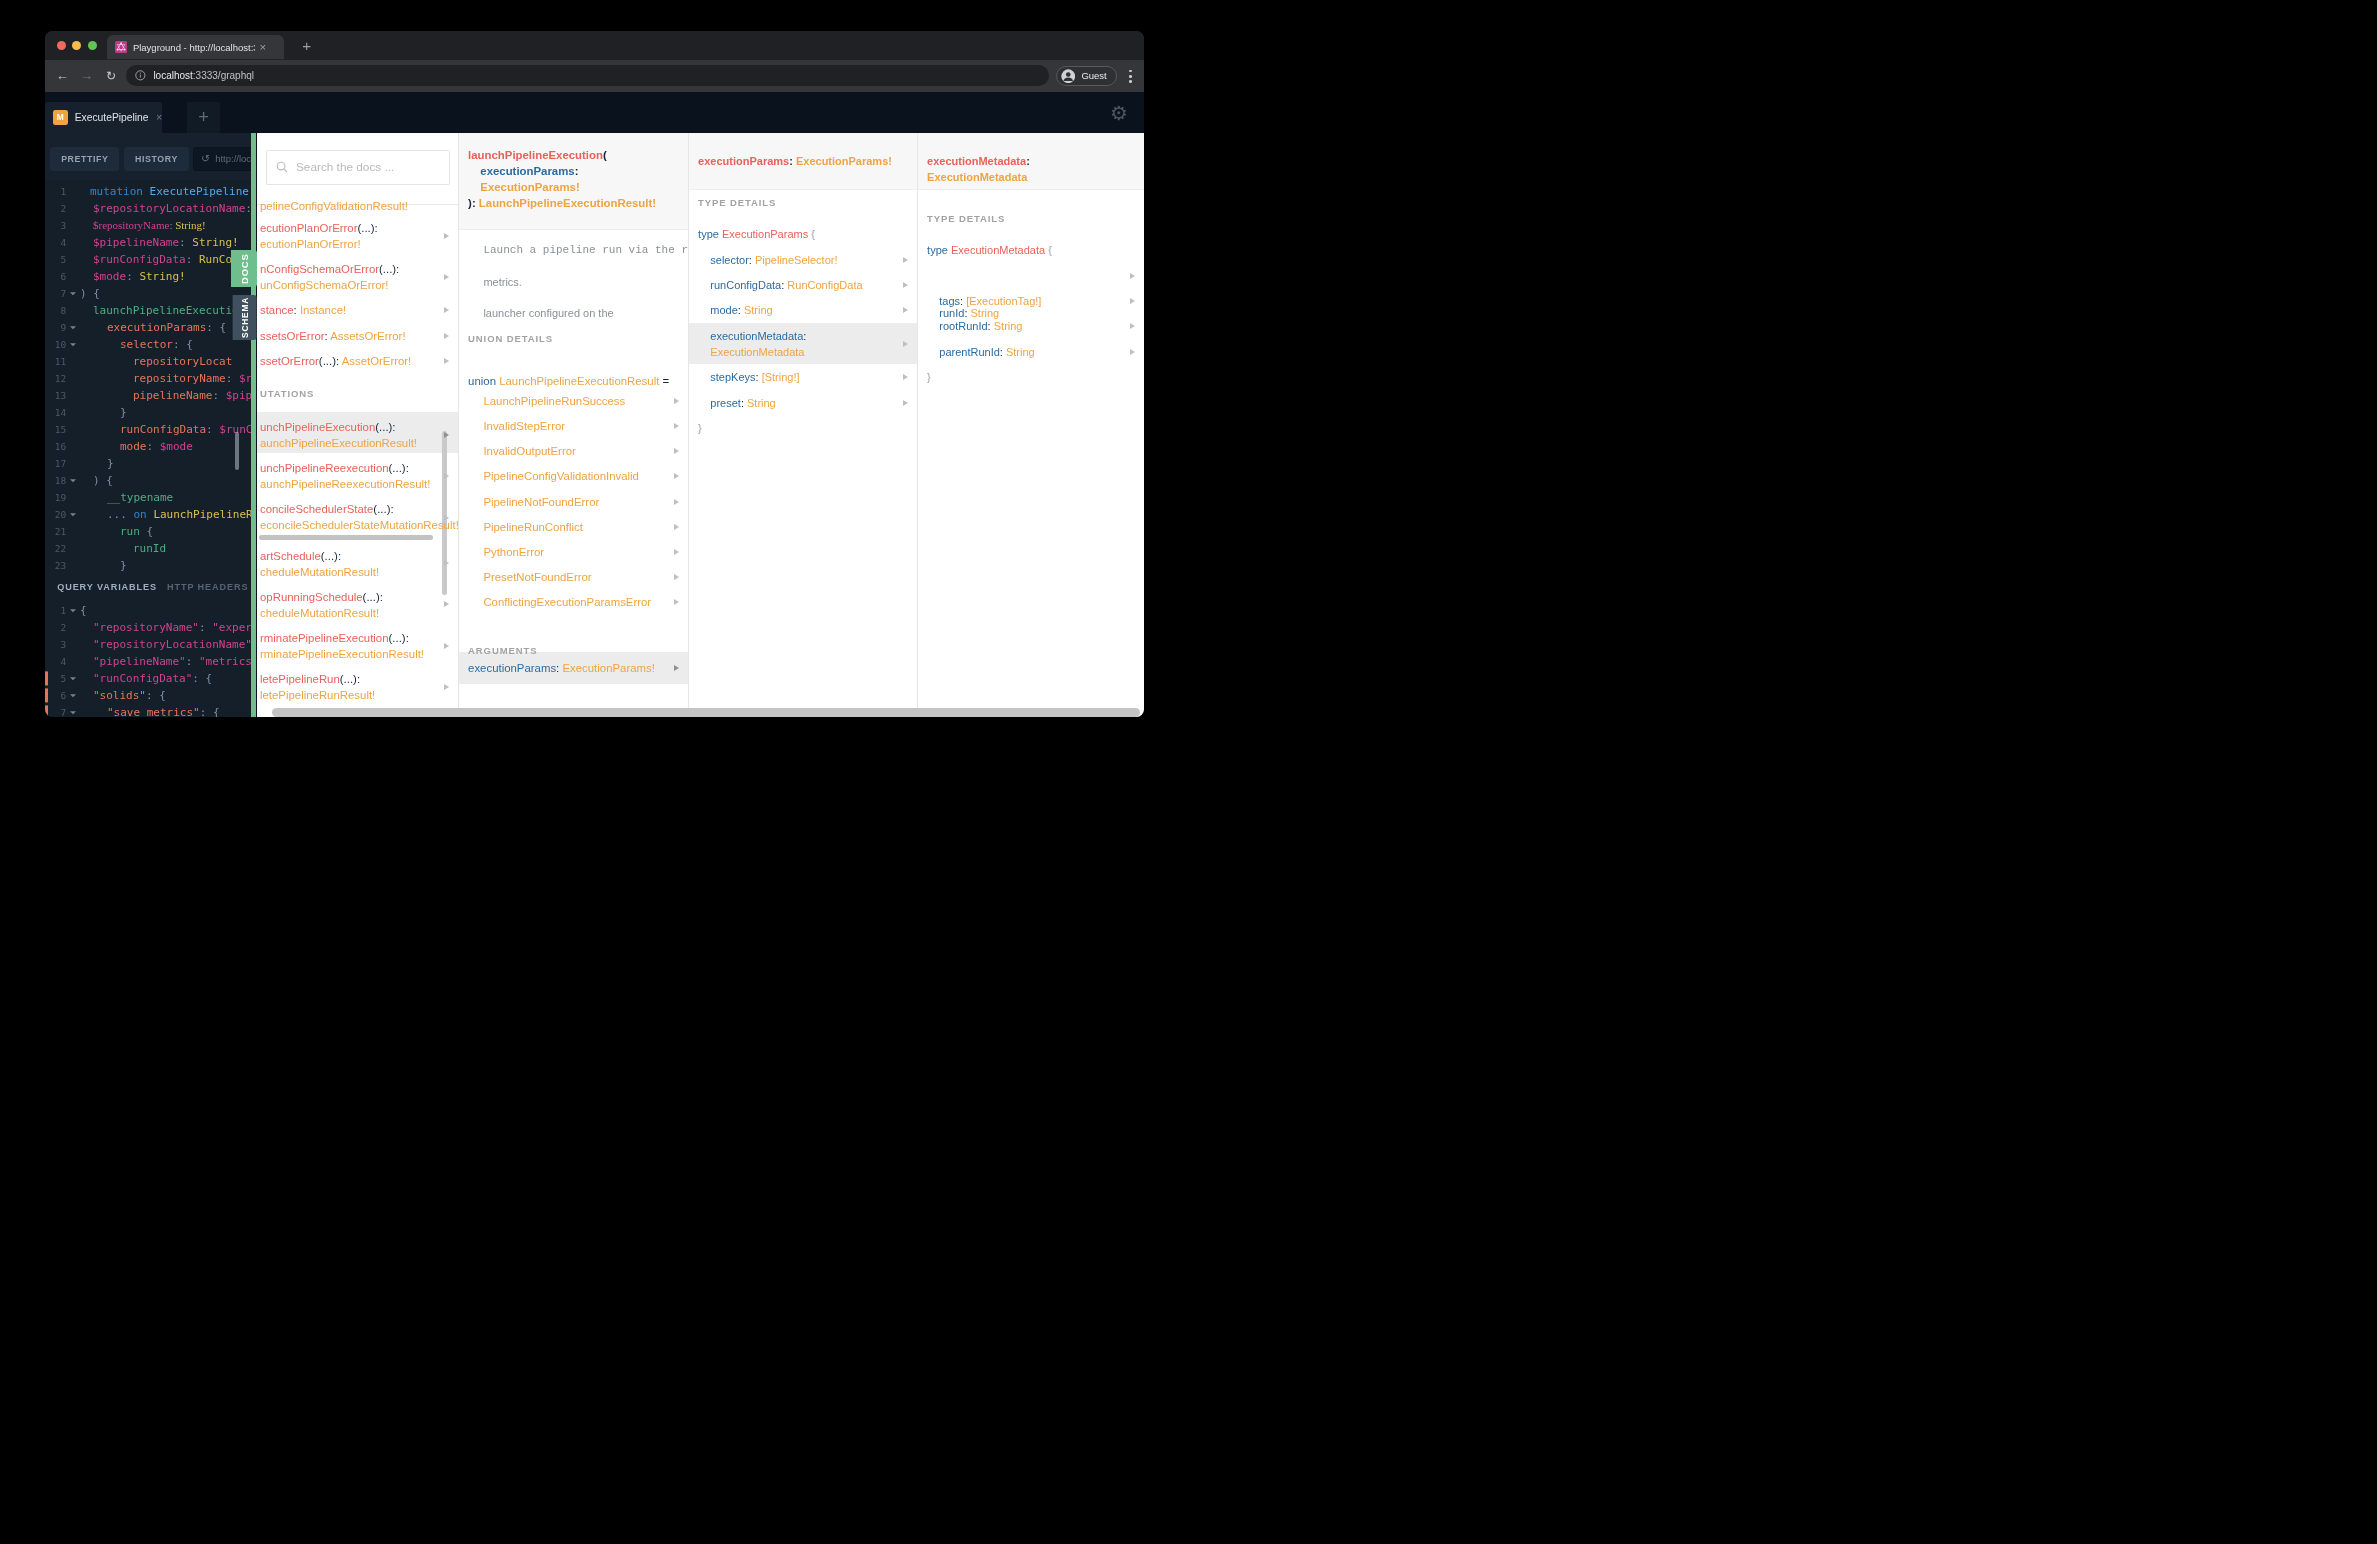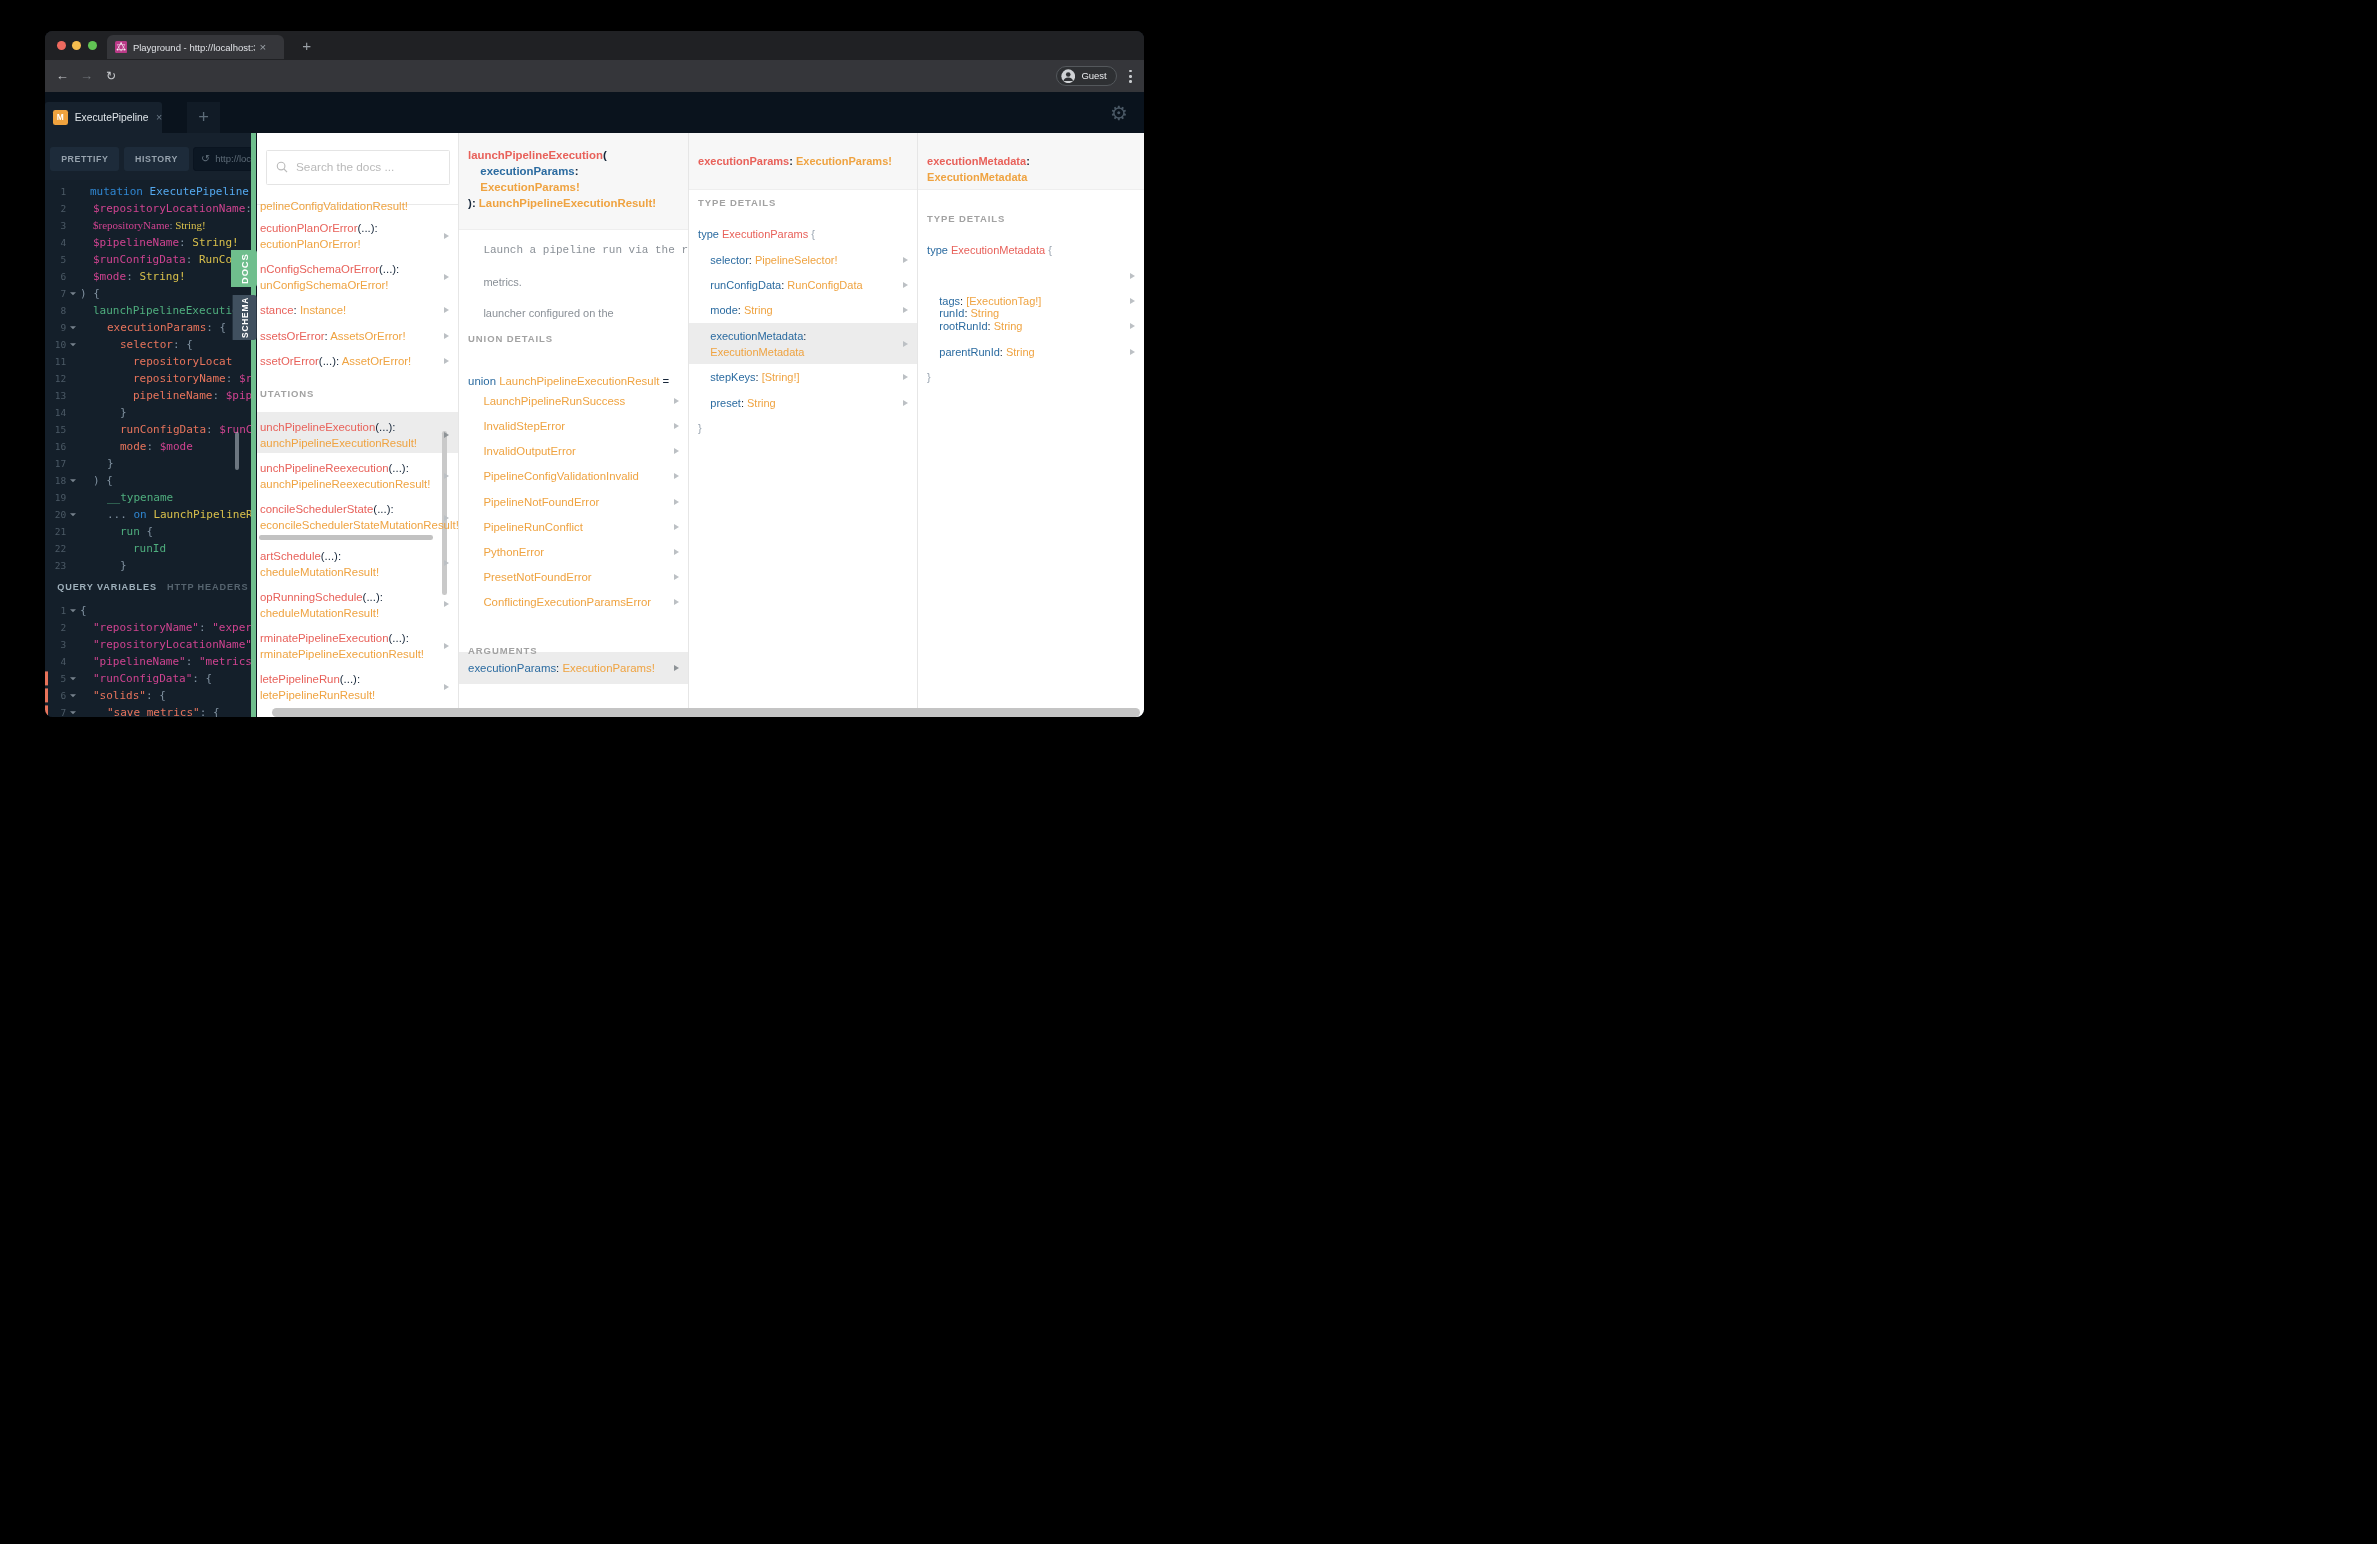--- a/index.html
+++ b/index.html
@@ -123,20 +123,30 @@
       <span class="btab-title">Playground - http://localhost:3</span>
       <span class="btab-close">×</span>
     </div>
     <div class="newtab">+</div>
   </div>
 
   <div class="chrometb">
     <span class="navic back">←</span>
     <span class="navic fwd">→</span>
     <span class="navic reload">↻</span>
+    <div class="omnibox">
+      <span style="display:flex">
+        <svg width="10.7" height="10.7" viewBox="0 0 14 14">
+            <circle cx="7" cy="7" r="6" fill="none" stroke="#9aa0a6" stroke-width="1.3"></circle>
+            <rect x="6.35" y="6" width="1.3" height="4" fill="#9aa0a6"></rect>
+            <rect x="6.35" y="3.4" width="1.3" height="1.3" fill="#9aa0a6"></rect>
+          </svg>
+      </span>
+      <span class="omni-url"><span class="omni-host">localhost</span><span class="omni-rest">:3333/graphql</span></span>
+    </div>
     <div class="guest">
       <span style="display:flex">
         <svg width="14.5" height="14.5" viewBox="0 0 20 20">
             <circle cx="10" cy="10" r="9.5" fill="#cfd2d5"></circle>
             <circle cx="10" cy="7.6" r="3.2" fill="#2e3033"></circle>
             <path d="M3.5 16.5 a6.5 4.8 0 0 1 13 0 z" fill="#2e3033"></path>
           </svg>
       </span>
       <span class="guest-label">Guest</span>
     </div>

